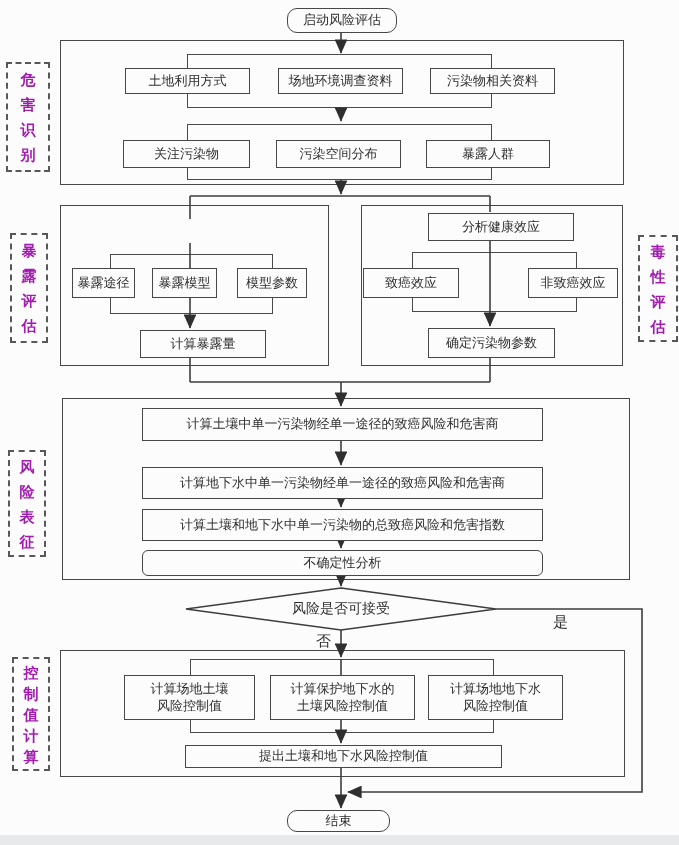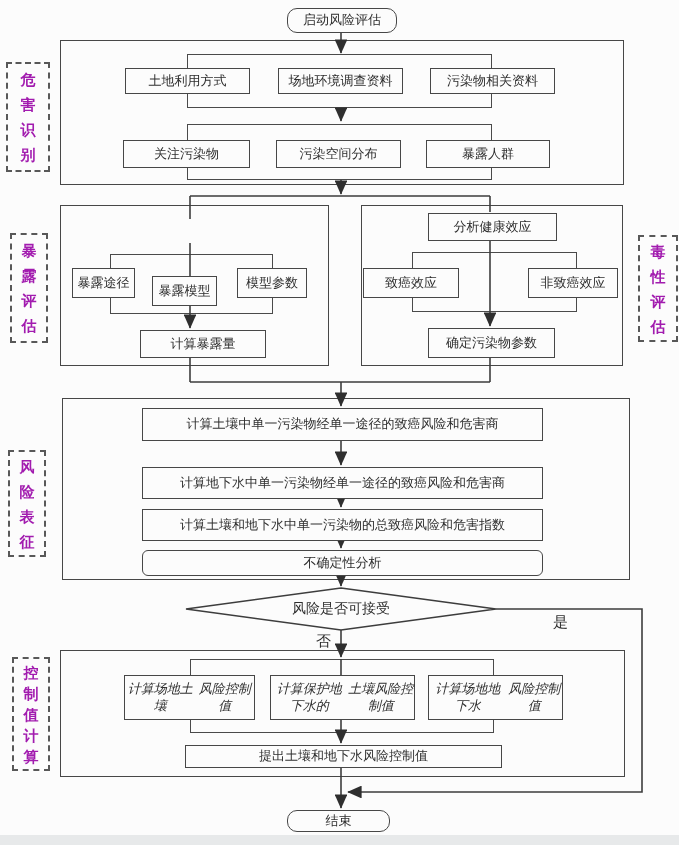--- a/index.html
+++ b/index.html
@@ -6,21 +6,21 @@
   .canvas{
     position:relative;width:679px;height:845px;background:#fcfcfc;overflow:hidden;
     font-family:"Liberation Sans","DejaVu Sans",sans-serif;color:#2e2e2e;
   }
   .abs{position:absolute;box-sizing:border-box;}
   .node{
     border:1.6px solid #474747;background:#fcfcfc;
     display:flex;align-items:center;justify-content:center;text-align:center;
     font-size:13px;line-height:1.25;color:#2e2e2e;z-index:4;
   }
-  .node.two{flex-direction:row;font-style:italic;}
+  .node.two{flex-direction:column;}
   .rounded{border-radius:10px;}
   .container{border:1.6px solid #474747;background:transparent;z-index:1;}
   .ghost{border:1.5px solid #4a4a4a;background:#fcfcfc;z-index:2;}
   .vlabel{
     border:2px dashed #585858;background:#fcfcfc;z-index:5;
     display:flex;align-items:center;justify-content:center;
     font-size:15px;font-weight:600;color:#a21caf;
   }
   .vlabel span{display:block;width:1em;word-break:break-all;text-align:center;}
   .v4 span{line-height:25px;}
@@ -83,25 +83,25 @@
   <div class="abs node rounded" style="left:287px;top:810px;width:103px;height:22px;">结束</div>
 
   <div class="abs node" style="left:125px;top:68px;width:125px;height:26px;">土地利用方式</div>
   <div class="abs node" style="left:278px;top:68px;width:125px;height:26px;">场地环境调查资料</div>
   <div class="abs node" style="left:430px;top:68px;width:125px;height:26px;">污染物相关资料</div>
   <div class="abs node" style="left:123px;top:140px;width:127px;height:28px;">关注污染物</div>
   <div class="abs node" style="left:276px;top:140px;width:125px;height:28px;">污染空间分布</div>
   <div class="abs node" style="left:426px;top:140px;width:124px;height:28px;">暴露人群</div>
 
   <div class="abs node" style="left:72px;top:268px;width:63px;height:30px;">暴露途径</div>
-  <div class="abs node" style="left:152px;top:268px;width:65px;height:30px;margin-top:8px;">暴露模型</div>
+  <div class="abs node" style="left:152px;top:268px;width:65px;height:30px;">暴露模型</div>
   <div class="abs node" style="left:237px;top:268px;width:70px;height:30px;">模型参数</div>
   <div class="abs node" style="left:126px;top:330px;width:126px;height:28px;margin-left:14px;">计算暴露量</div>
 
-  <div class="abs node" style="left:428px;top:213px;width:129px;height:28px;text-align:right;">分析健康效应</div>
+  <div class="abs node" style="left:428px;top:213px;width:146px;height:28px;text-align:right;">分析健康效应</div>
   <div class="abs node" style="left:363px;top:268px;width:96px;height:30px;">致癌效应</div>
   <div class="abs node" style="left:528px;top:268px;width:90px;height:30px;">非致癌效应</div>
   <div class="abs node" style="left:428px;top:328px;width:127px;height:30px;">确定污染物参数</div>
 
   <div class="abs node" style="left:142px;top:408px;width:401px;height:33px;">计算土壤中单一污染物经单一途径的致癌风险和危害商</div>
   <div class="abs node" style="left:142px;top:467px;width:401px;height:32px;">计算地下水中单一污染物经单一途径的致癌风险和危害商</div>
   <div class="abs node" style="left:142px;top:509px;width:401px;height:32px;">计算土壤和地下水中单一污染物的总致癌风险和危害指数</div>
   <div class="abs node" style="left:142px;top:550px;width:401px;height:26px;border-radius:6px;">不确定性分析</div>
 
   <div class="abs decision-text" style="left:256px;top:599px;width:170px;height:20px;">风险是否可接受</div>

